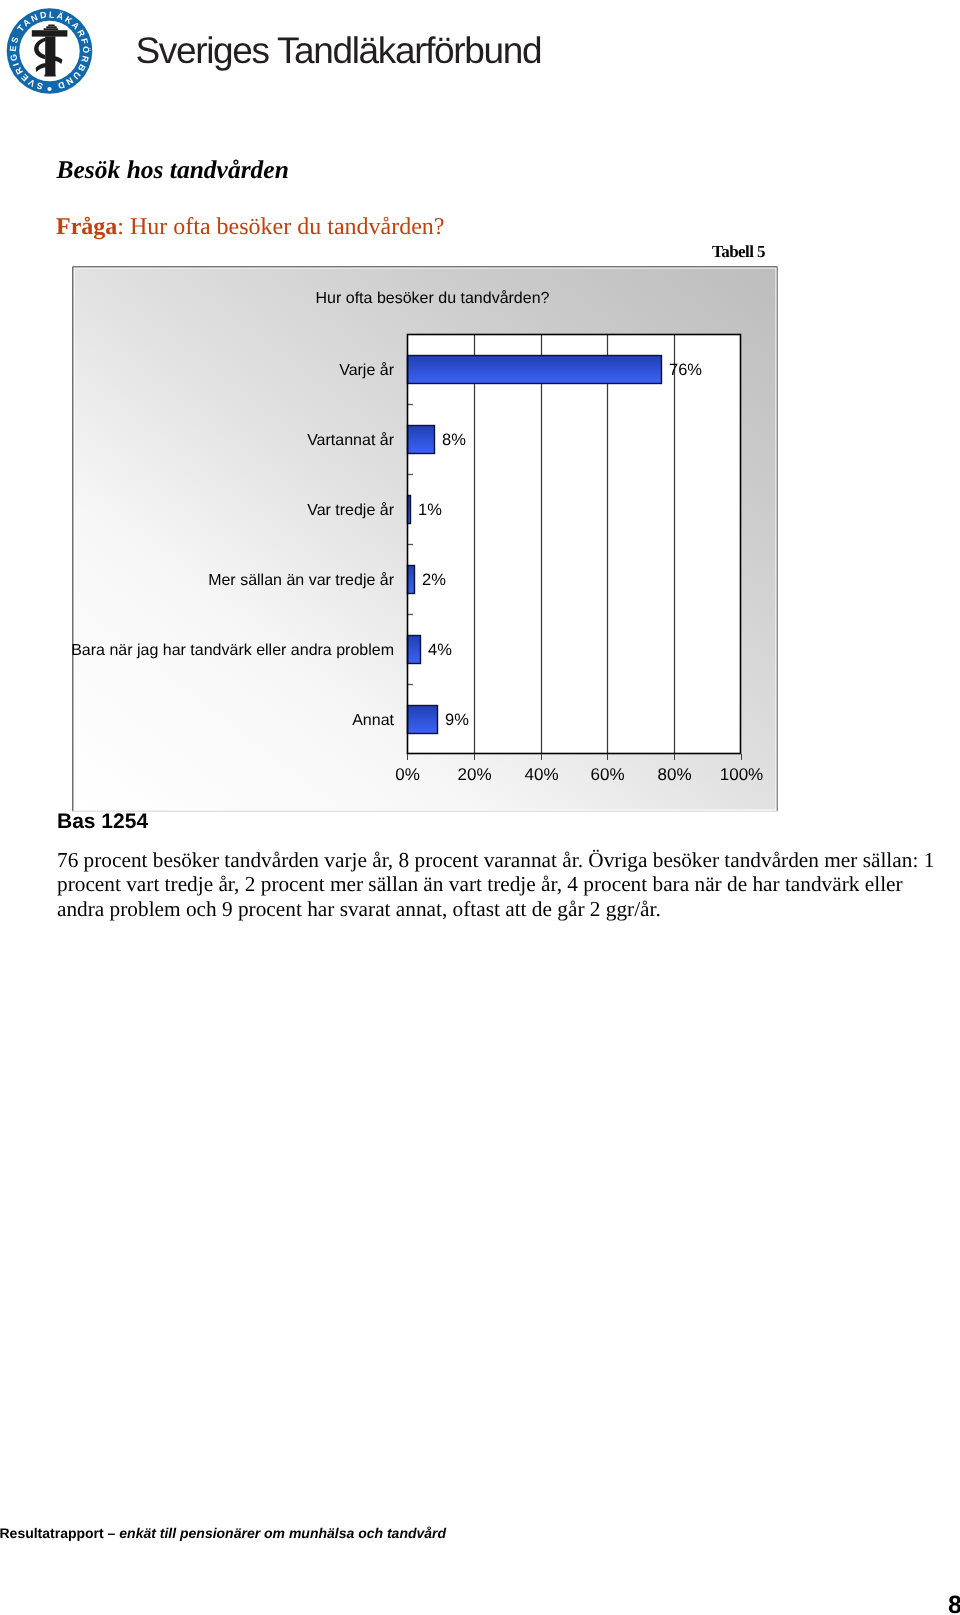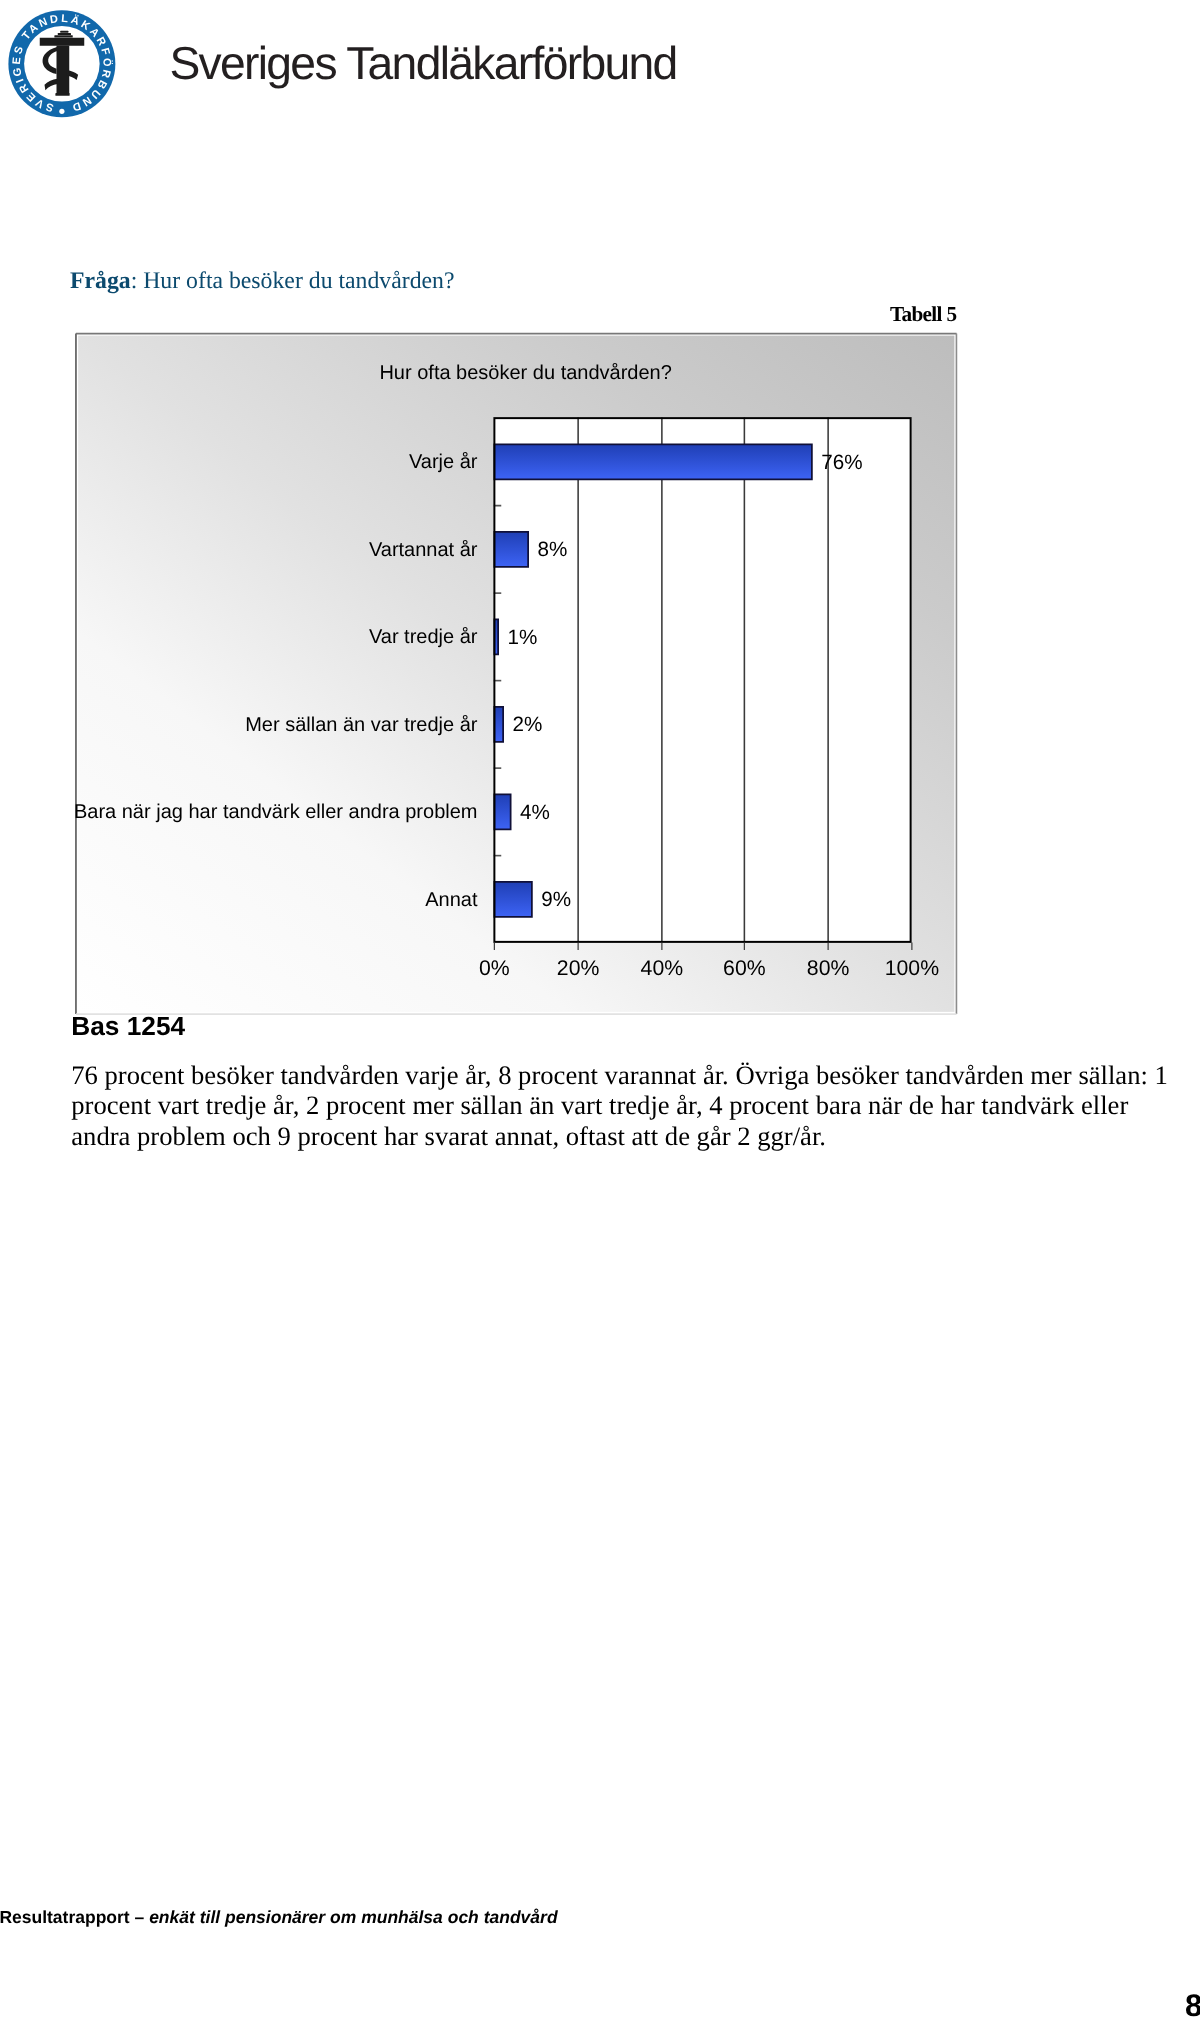--- a/index.html
+++ b/index.html
@@ -7,26 +7,26 @@
   body{width:960px;height:1615px;background:#fff;font-family:"Liberation Serif",serif;-webkit-font-smoothing:antialiased;text-rendering:geometricPrecision;}
   .page{position:relative;width:960px;height:1615px;overflow:hidden;}
 
   
   .logo{position:absolute;left:0px;top:0px;width:100px;height:100px;}
   .ringtxt{font-family:"Liberation Sans",sans-serif;font-size:8.8px;font-weight:bold;fill:#ffffff;letter-spacing:2.05px;}
   .brand{position:absolute;left:135.5px;top:30px;font-family:"Liberation Sans",sans-serif;font-size:37px;color:#231f20;letter-spacing:-1.35px;white-space:nowrap;}
 
   
   .h-sec{position:absolute;left:56.5px;top:154.5px;font-family:"Liberation Serif",serif;font-weight:bold;font-style:italic;font-size:25.5px;color:#000;white-space:nowrap;}
-  .q-line{position:absolute;left:56px;top:214px;font-size:19px;color:#0c4a6e;white-space:nowrap;}
+  .q-line{position:absolute;left:56px;top:214px;font-size:24px;color:#c2410c;white-space:nowrap;}
   .q-line b{font-weight:bold;}
   .tabell{position:absolute;left:712px;top:242px;font-weight:bold;font-size:17px;letter-spacing:-0.55px;white-space:nowrap;}
 
   
-  .chart{position:absolute;left:60px;top:266px;width:706px;height:434px;box-sizing:border-box;text-align:center;}
+  .chart{position:absolute;left:72px;top:266px;width:706px;height:434px;box-sizing:border-box;text-align:center;}
   .chart svg{display:block;}
   .ctxt{font-family:"Liberation Sans",sans-serif;fill:#000;}
 
   
   .bas{position:absolute;left:57px;top:810px;font-family:"Liberation Sans",sans-serif;font-weight:bold;font-size:21px;color:#000;white-space:nowrap;}
   .para{position:absolute;left:57px;top:832px;width:890px;font-family:"Liberation Serif",serif;font-size:21.3px;line-height:24.3px;color:#000;text-align:left;margin-top:16px;}
 
   
   .foot{position:absolute;left:-0.5px;top:1525px;font-family:Liberation Sans, sans-serif;font-size:14px;font-weight:bold;white-space:nowrap;}
   .foot i{font-style:italic;}
@@ -58,20 +58,21 @@
         <path d="M45.6 37.6 c-3.9 1.0 -7.7 2.9 -9.9 6.1 c-2.2 3.0 -2.2 7.3 0.1 10.3 c2.2 3.0 5.9 4.5 9.4 5.2 l0 -4.3 c-2.4 -0.7 -4.8 -1.9 -6.0 -3.9 c-1.1 -2.0 -0.8 -4.7 0.7 -6.4 c1.5 -1.9 3.7 -3.0 5.9 -3.7 z"></path>
         <path d="M53.6 55.9 c3.2 0.6 6.5 1.6 8.9 3.8 l-1.2 4.2 c-2.4 -2.2 -5.5 -3.1 -8.5 -3.6 z"></path>
         <path d="M45.8 62.9 c-3.8 0.6 -7.6 1.9 -10.2 4.8 l0.7 4.4 c2.5 -2.9 6.1 -4.3 9.7 -4.9 z"></path>
         <rect x="44.3" y="74.4" width="11.4" height="2.2" rx="0.5"></rect>
       </g>
       <circle cx="49.5" cy="89" r="2.1" fill="#ffffff"></circle>
     </svg>
   </div>
   <div class="brand">Sveriges Tandläkarförbund</div>
 
+  <div class="h-sec">Besök hos tandvården</div>
   <div class="q-line"><b>Fråga</b><span>: Hur ofta besöker du tandvården?</span></div>
   <div class="tabell">Tabell 5</div>
 
   <div class="chart">
     <svg id="chart-svg" width="706" height="546" viewBox="0 0 706 546" xmlns="http://www.w3.org/2000/svg">
       <defs>
         <linearGradient id="panelGrad" x1="0" y1="1" x2="1" y2="0" gradientUnits="objectBoundingBox">
           <stop id="panelStop0" offset="0" stop-color="#FFFFFF"></stop>
           <stop offset="0.28" stop-color="#f7f7f7"></stop>
           <stop offset="0.5" stop-color="#e1e1e1"></stop>

